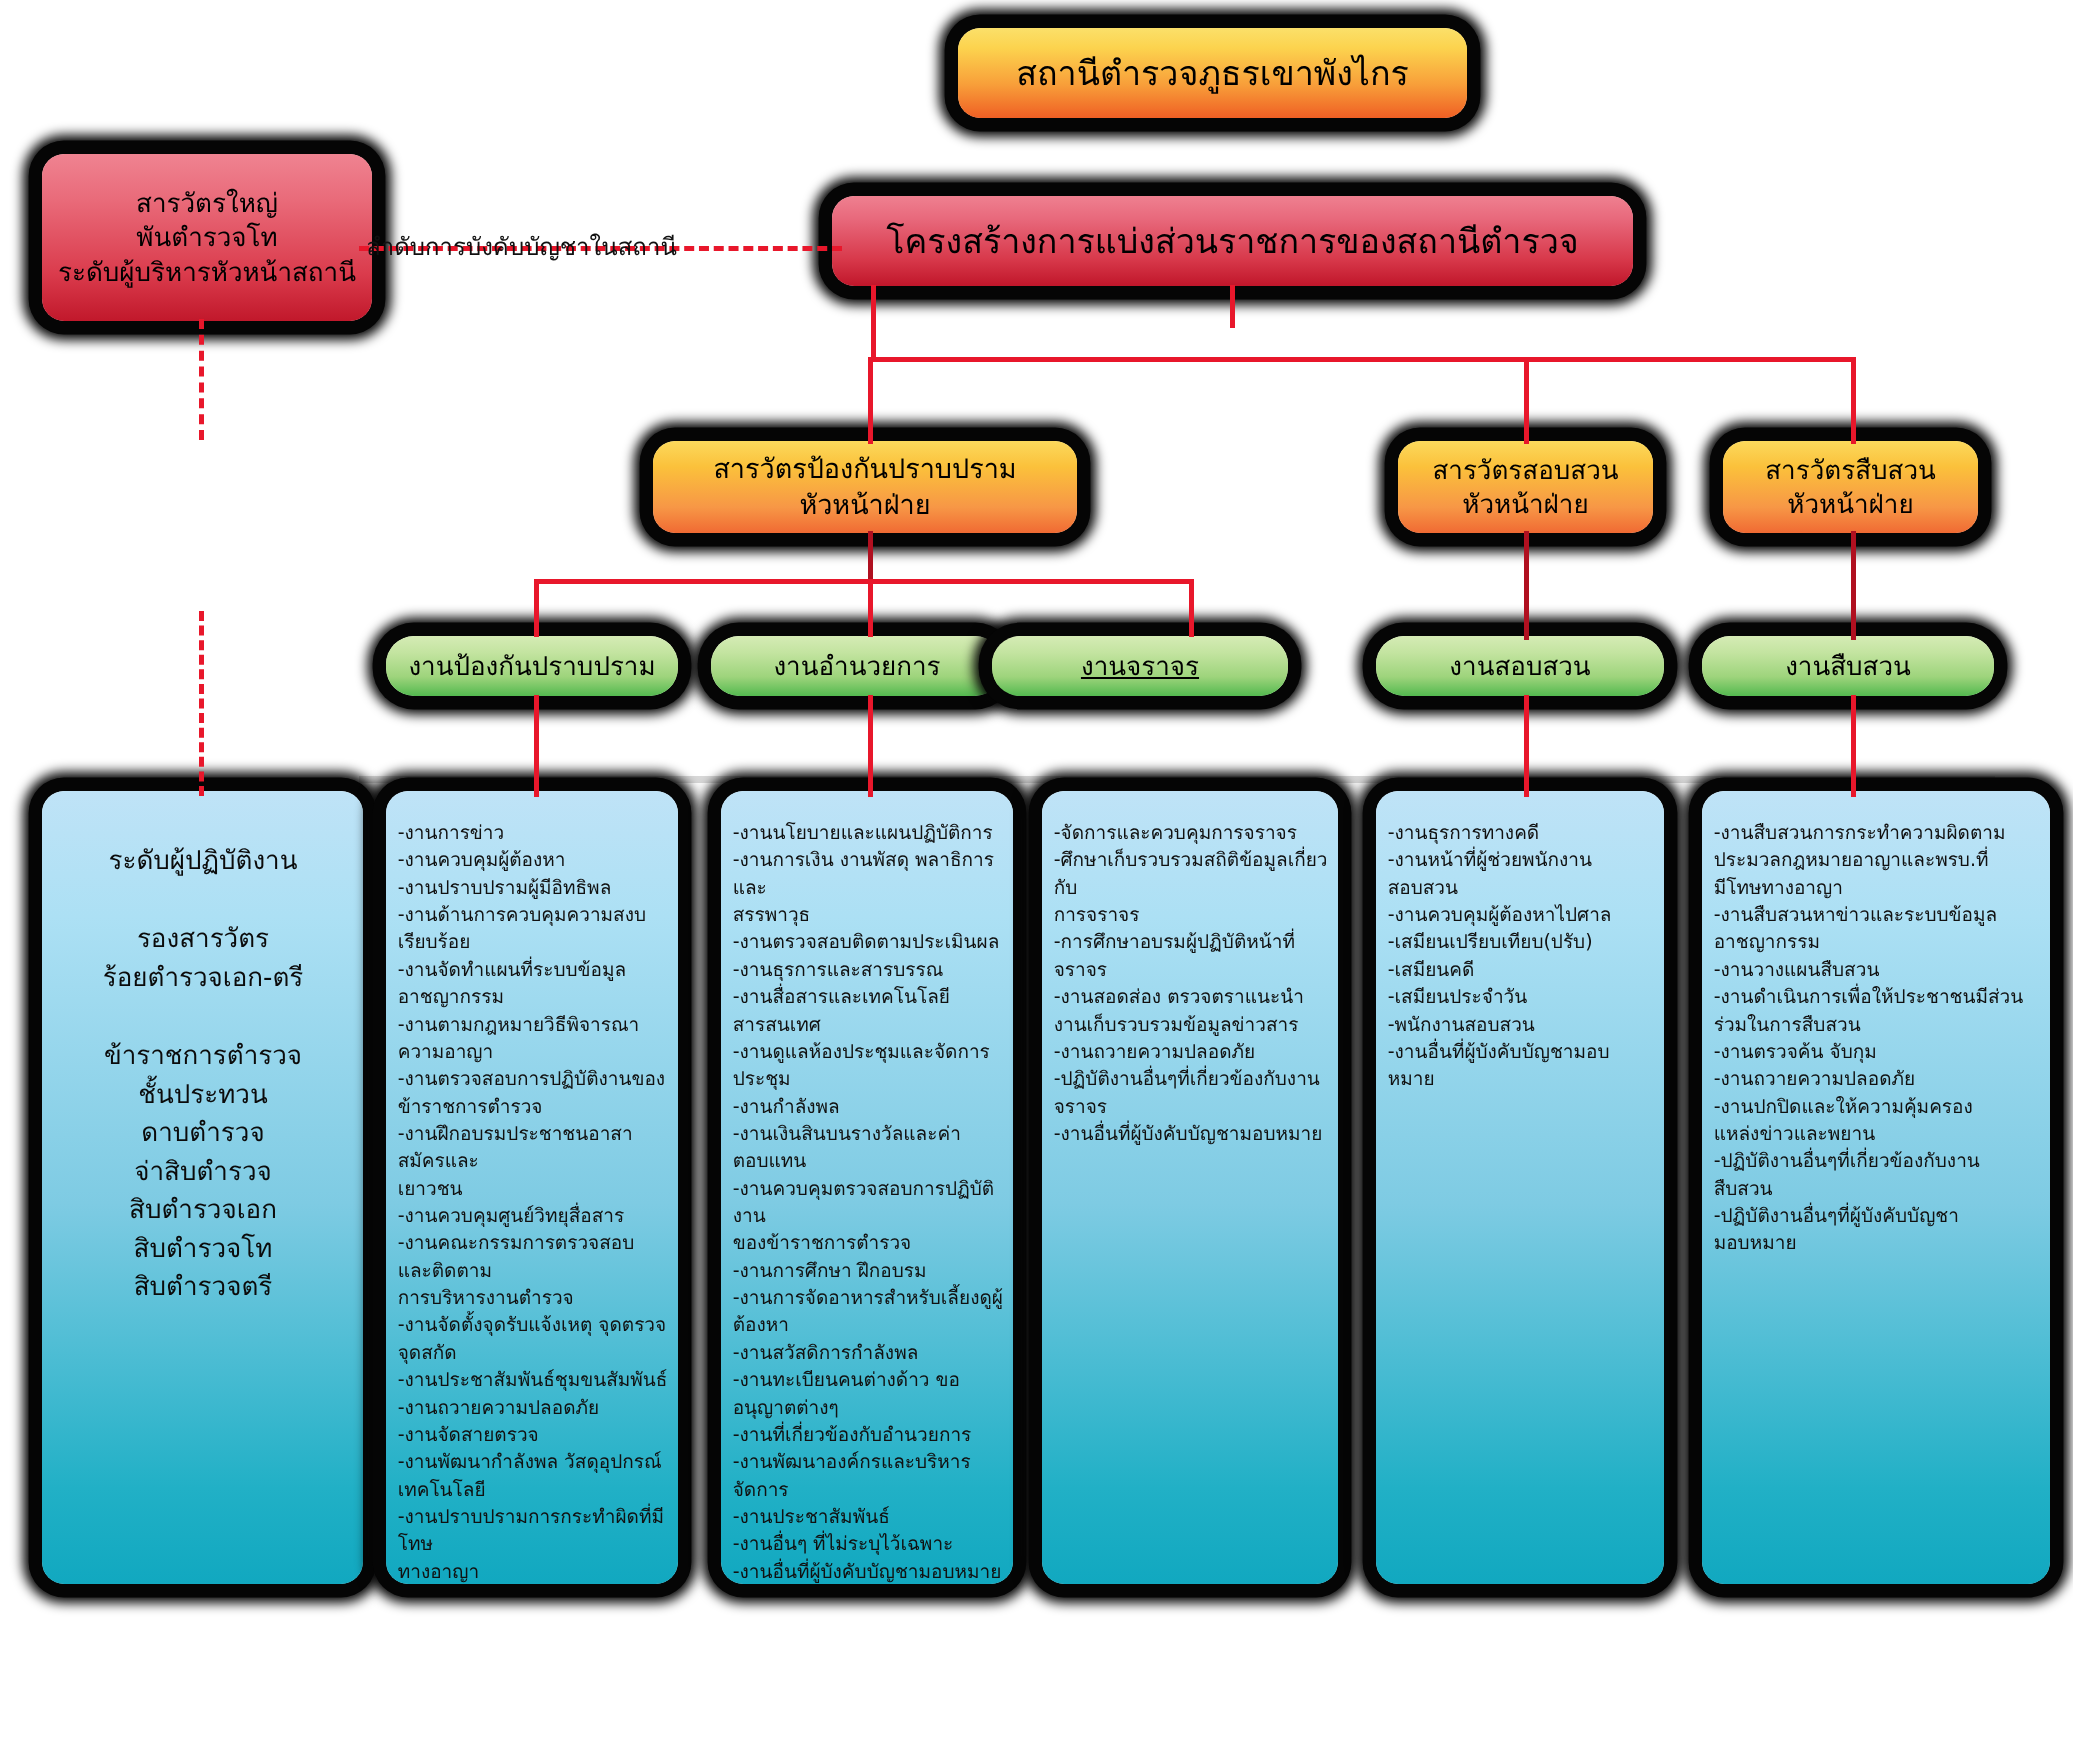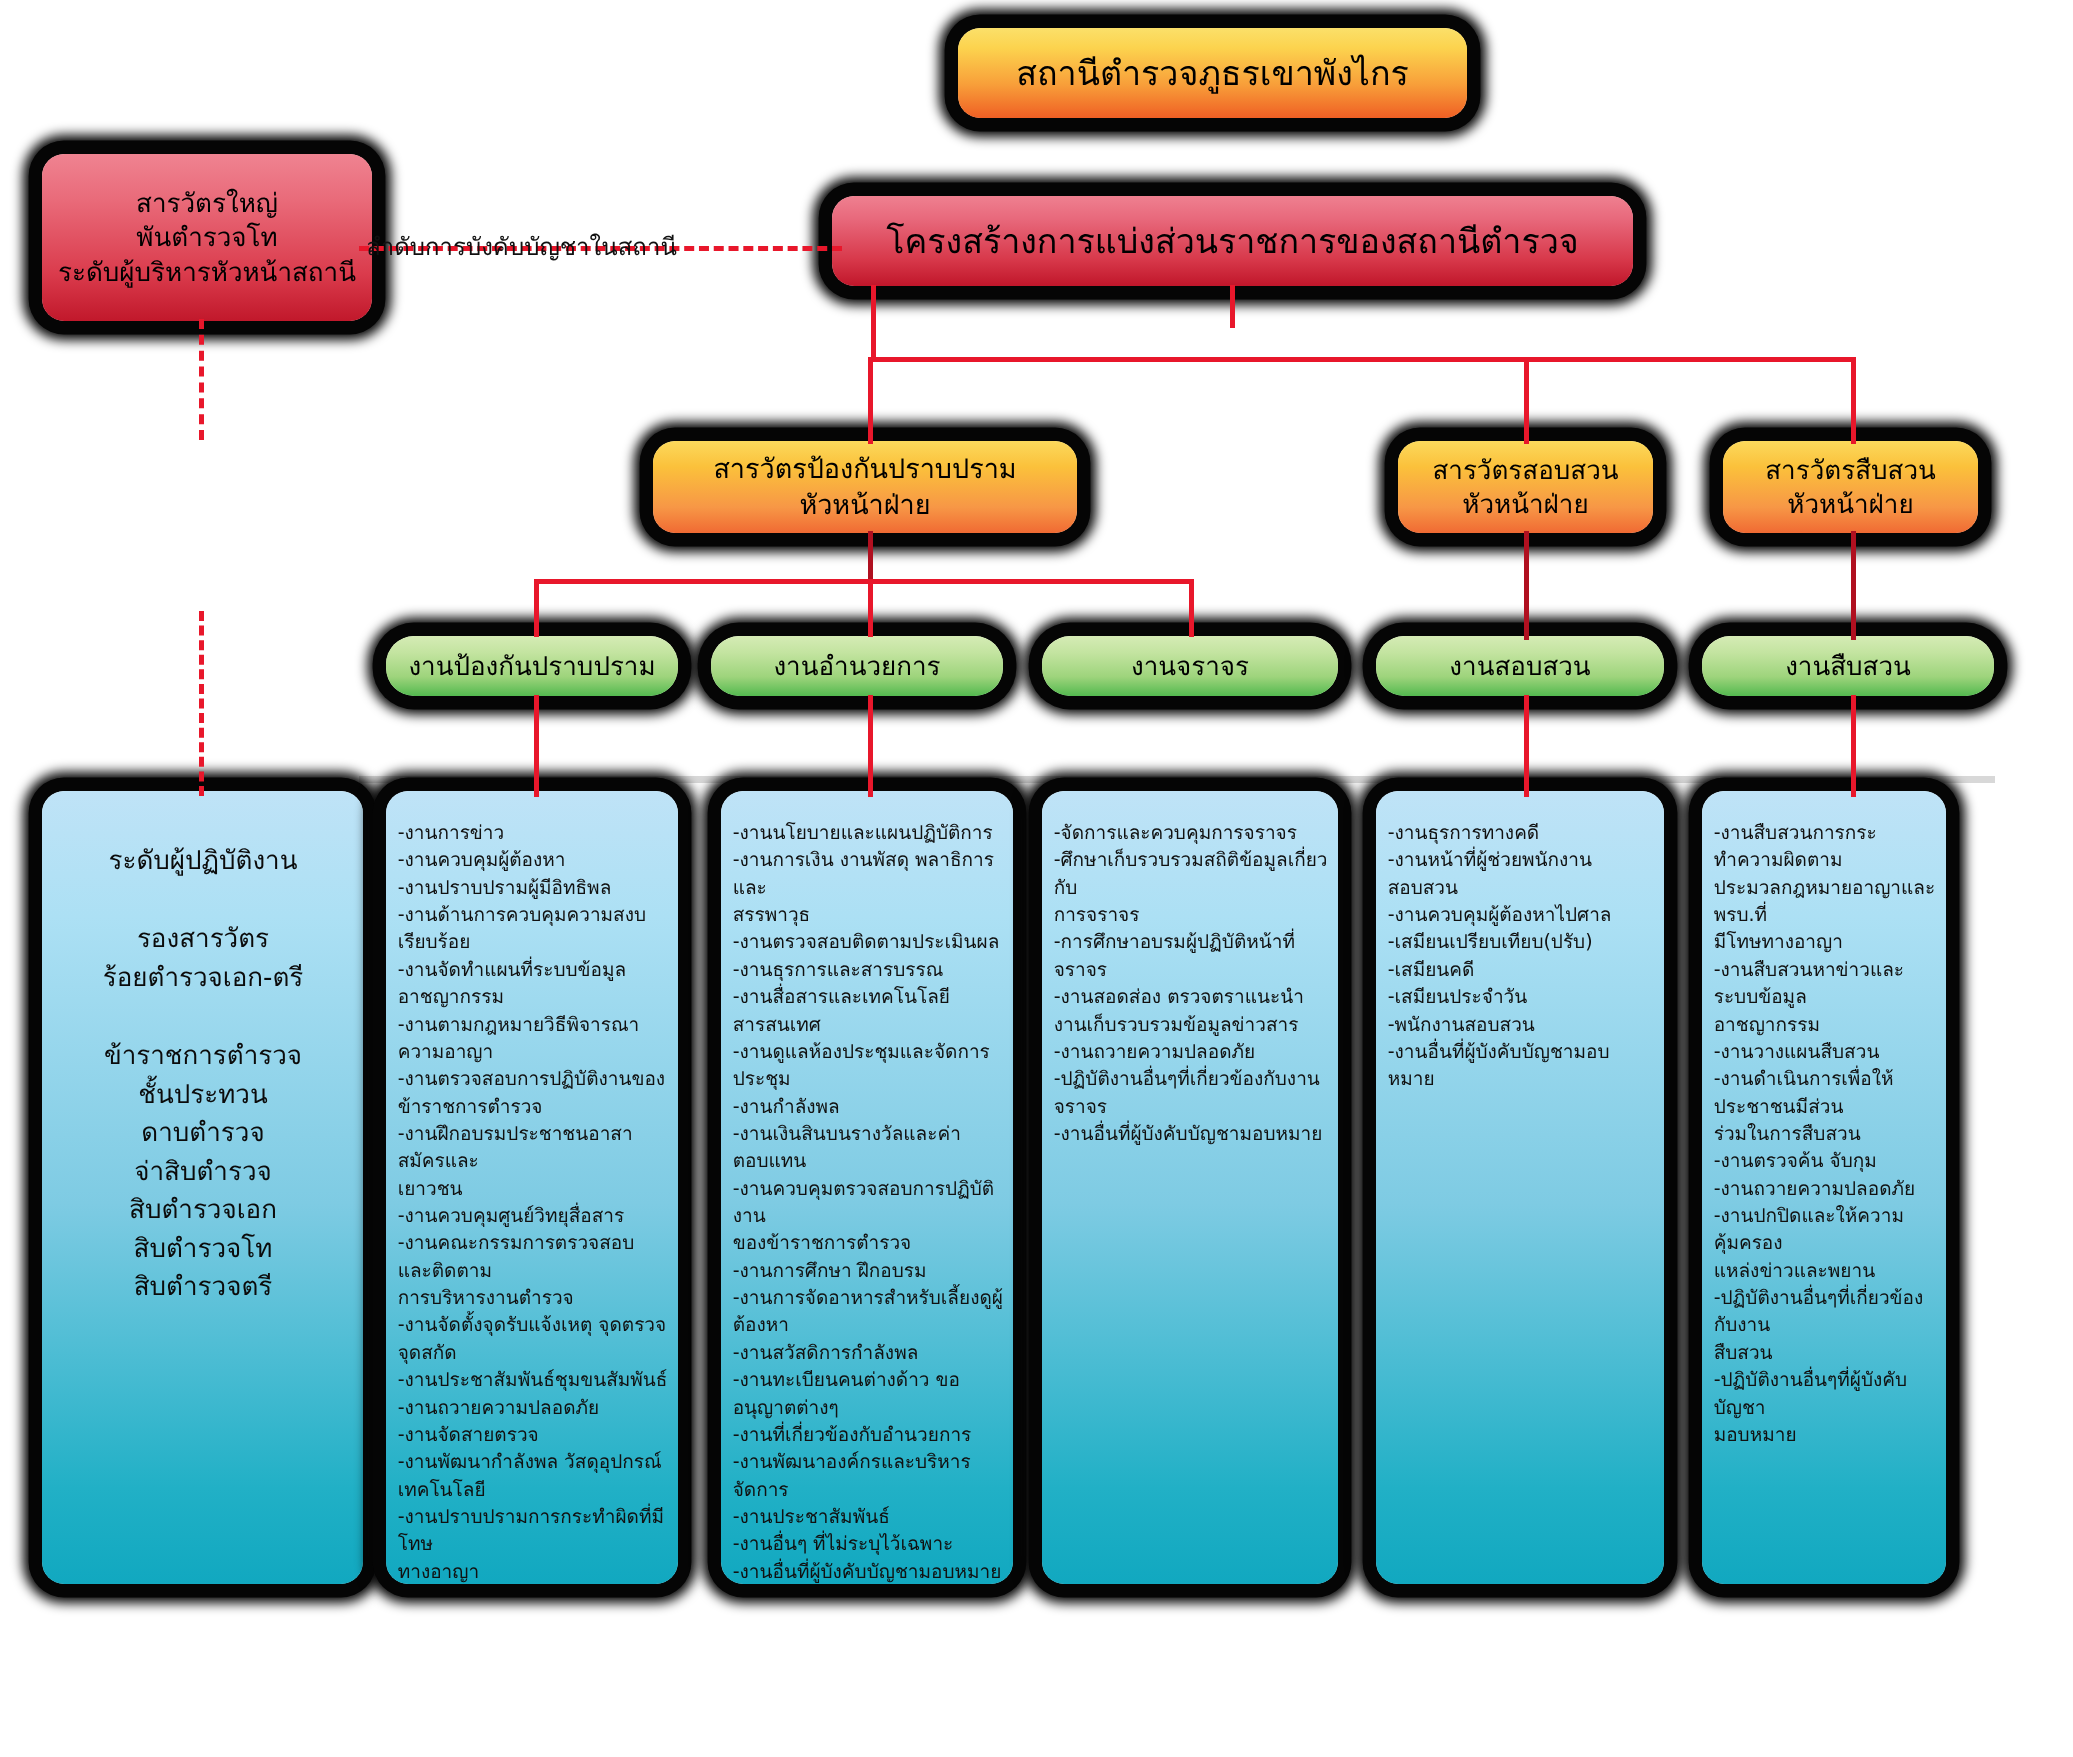--- a/index.html
+++ b/index.html
@@ -51,40 +51,40 @@
 
   
   #div-prevent { left: 653px; top: 441px; width: 424px; height: 92px; font-size: 27px; }
   #div-inquiry { left: 1398px; top: 441px; width: 255px; height: 92px; font-size: 26px; }
   #div-investigate { left: 1723px; top: 441px; width: 255px; height: 92px; font-size: 26px; justify-content: flex-end; }
 
   
   .sec { height: 60px; font-size: 26px; top: 636px; border-radius: 28px; }
   #sec-prevent { left: 386px; width: 292px; }
   #sec-admin   { left: 711px; width: 292px; }
-  #sec-traffic { left: 1042px; width: 296px; }
+  #sec-traffic { left: 992px; width: 296px; text-decoration: underline; }
   #sec-inquiry { left: 1376px; width: 288px; }
   #sec-invest  { left: 1702px; width: 292px; }
 
   
   .panel {
     position: absolute;
     top: 791px;
     border-radius: 22px;
     background: linear-gradient(180deg,#bfe3f7 0%,#ace0f4 16%,#7ecbe3 52%,#21b0c6 88%,#11a8c0 100%);
     z-index: 6;
     box-shadow: 0 0 0 13.4px #050505, 0 0 11.7px 18.4px #050505;
     overflow: hidden;
   }
   #panel-ranks { left: 42px; width: 321px; height: 793px; }
   #panel-prevent { left: 386px; width: 292px; height: 793px; }
   #panel-admin { left: 711px; width: 292px; height: 793px; margin-left: 10px; }
   #panel-traffic { left: 1042px; width: 296px; height: 793px; }
   #panel-inquiry { left: 1376px; width: 288px; height: 793px; }
-  #panel-invest { left: 1702px; width: 244px; height: 793px; }
+  #panel-invest { left: 1702px; width: 348px; height: 793px; }
 
   .panel .list { padding: 28px 10px 8.3px 11.7px; }
   .panel .list div {
     font-size: 19px;
     line-height: 1.44;
     color: #111;
     white-space: pre-wrap;
   }
 
   

